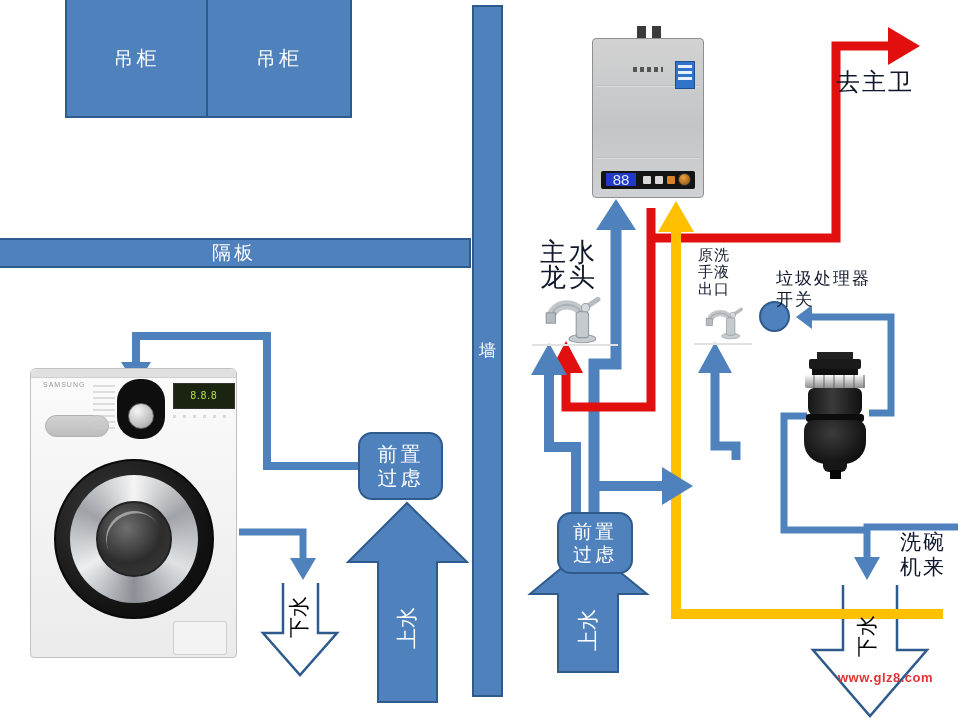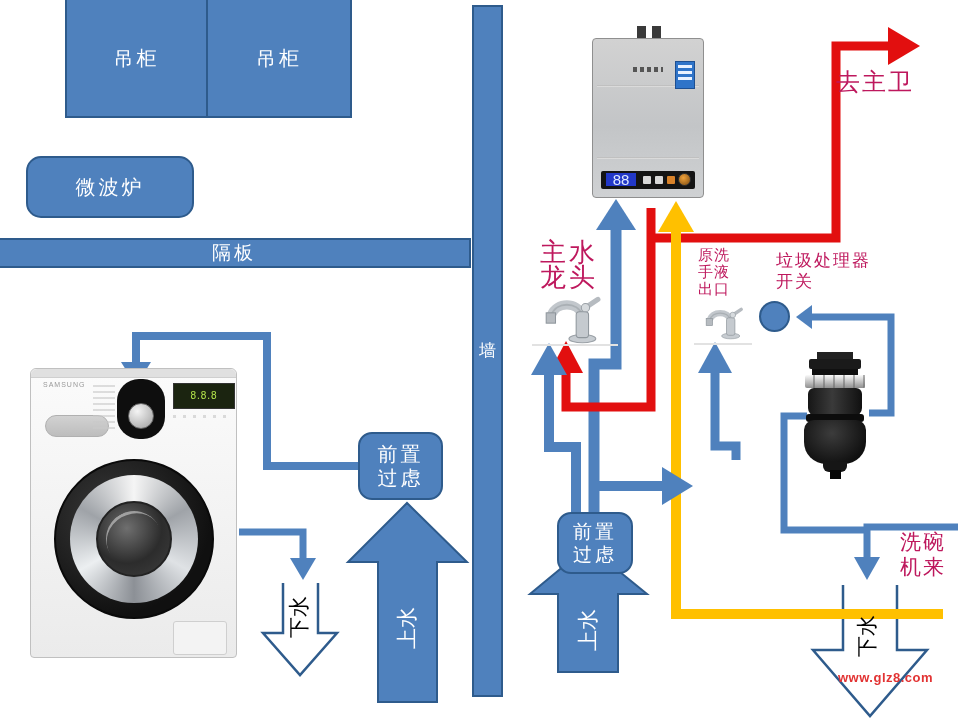--- a/index.html
+++ b/index.html
@@ -15,21 +15,21 @@
   svg.pipes{position:absolute;left:0;top:0;width:960px;height:720px;}
   .pb{stroke:var(--shape-blue);fill:none;}
   .ab{fill:var(--shape-blue);}
   .pr{stroke:var(--hot-water-red);fill:none;}
   .ar{fill:var(--hot-water-red);}
   .py{stroke:var(--gas-yellow);fill:none;}
   .ay{fill:var(--gas-yellow);}
   .funnel{fill:#ffffff;stroke:var(--shape-border);stroke-width:2.5;}
   .solid{fill:var(--shape-blue);stroke:var(--shape-border);stroke-width:2;}
   
-  .lbl{position:absolute;color:#be185d;white-space:nowrap;}
+  .lbl{position:absolute;color:#0f172a;white-space:nowrap;}
   .lbl .row{display:block;}
   .rot{display:flex;align-items:center;justify-content:center;transform:rotate(-90deg);}
   
   .counter{position:absolute;height:2px;background:#e2e2e2;}
   
   .heater{position:absolute;left:592px;top:26px;width:112px;height:172px;}
   .heater .pipe{position:absolute;top:0;width:9px;height:14px;background:#3a3a3a;}
   .heater .bodyy{position:absolute;left:0;top:12px;width:110px;height:158px;border:1px solid #8f8f8f;border-radius:4px;
      background:linear-gradient(180deg,#d2d2d2,#c3c5c7 55%,#cfd1d3);}
   .heater .seam1{position:absolute;left:4px;top:46px;width:102px;height:2px;background:linear-gradient(#b3b3b3,#e8e8e8);}
@@ -140,23 +140,20 @@
     <path class="solid" d="M378,702 L378,562 L348,562 L407,503 L467,562 L437,562 L437,702 Z"></path>
     <path class="solid" d="M558,672 L558,594 L530,594 L588,546 L647,594 L618,594 L618,672 Z"></path>
   </svg>
 
   <div class="shape" style="left:65px;top:-3px;width:143px;height:121px;">
     <span class="ln">吊柜</span>
   </div>
   <div class="shape" style="left:206px;top:-3px;width:146px;height:121px;">
     <span class="ln">吊柜</span>
   </div>
-  <div class="shape rounded" style="left:26px;top:156px;width:168px;height:62px;">
-    <span class="ln">微波炉</span>
-  </div>
   <div class="shape" style="left:-3px;top:238px;width:474px;height:30px;font-size:19px;">
     <span class="ln">隔板</span>
   </div>
   <div class="shape" style="left:472px;top:5px;width:31px;height:692px;justify-content:flex-start;">
     <span class="ln" style="margin-top:332px;font-size:17px;letter-spacing:0;">墙</span>
   </div>
 
   <div class="shape" style="left:358px;top:432px;width:85px;height:68px;border-radius:14px;font-size:20px;">
     <span class="ln">前置</span>
     <span class="ln">过虑</span>
@@ -246,21 +243,21 @@
   </div>
   <div class="lbl" style="left:540px;top:240px;font-size:26px;line-height:25px;letter-spacing:3px;">
     <span class="row">主水</span>
     <span class="row">龙头</span>
   </div>
   <div class="lbl" style="left:698px;top:246px;font-size:15px;line-height:17px;letter-spacing:1px;">
     <span class="row">原洗</span>
     <span class="row">手液</span>
     <span class="row">出口</span>
   </div>
-  <div class="lbl" style="left:776px;top:250px;font-size:17px;line-height:21px;letter-spacing:2px;">
+  <div class="lbl" style="left:776px;top:268px;font-size:17px;line-height:21px;letter-spacing:2px;">
     <span class="row">垃圾处理器</span>
     <span class="row">开关</span>
   </div>
   <div class="lbl" style="left:900px;top:529px;font-size:21px;line-height:25px;letter-spacing:2px;">
     <span class="row">洗碗</span>
     <span class="row">机来</span>
   </div>
 
   <div class="lbl rot" style="left:383px;top:606px;width:48px;height:44px;color:#fff;font-size:21px;">
     <span>上水</span>

